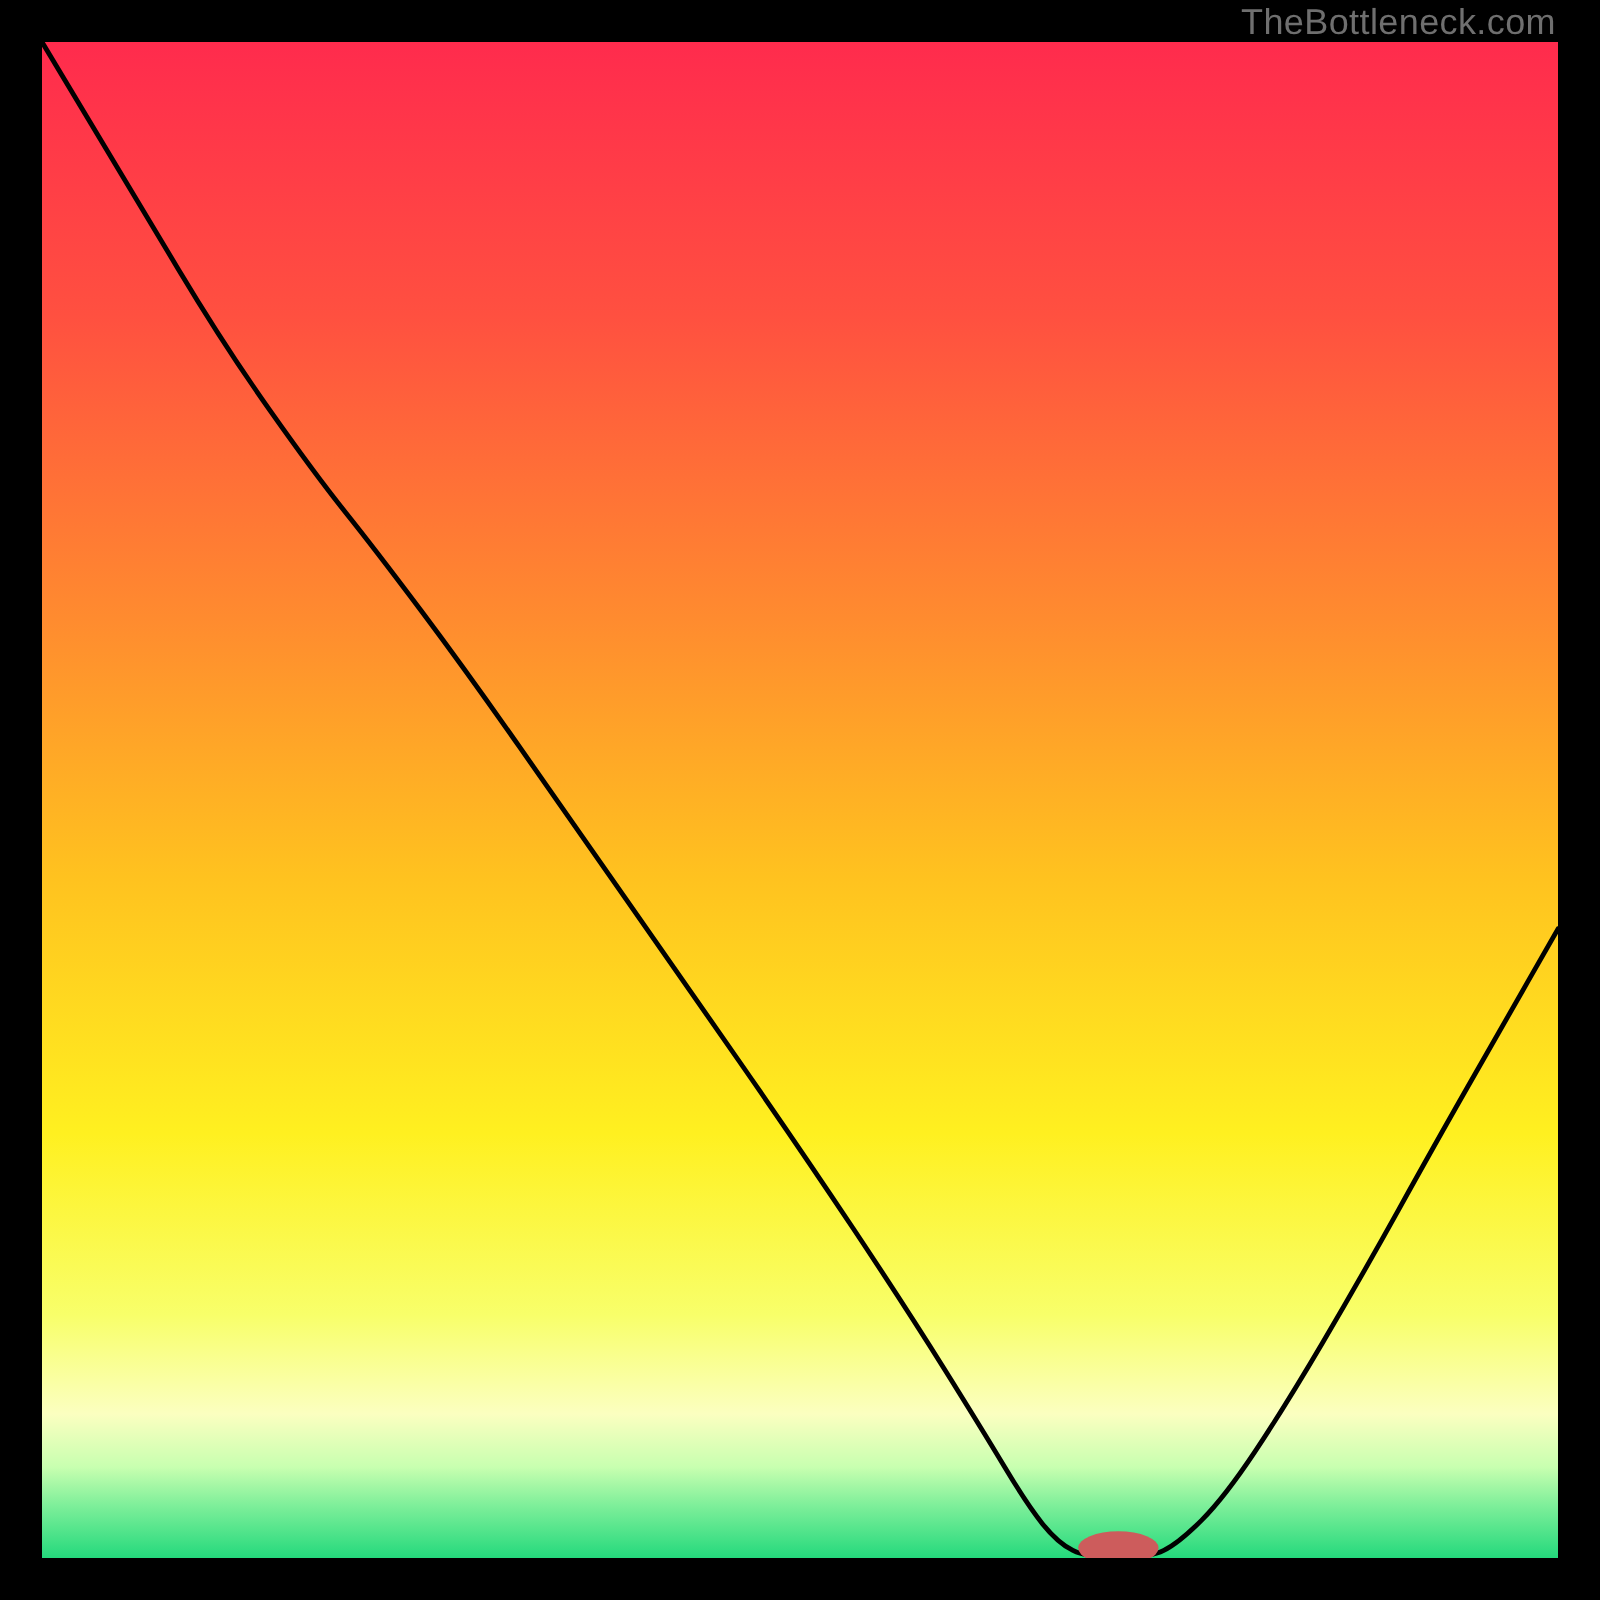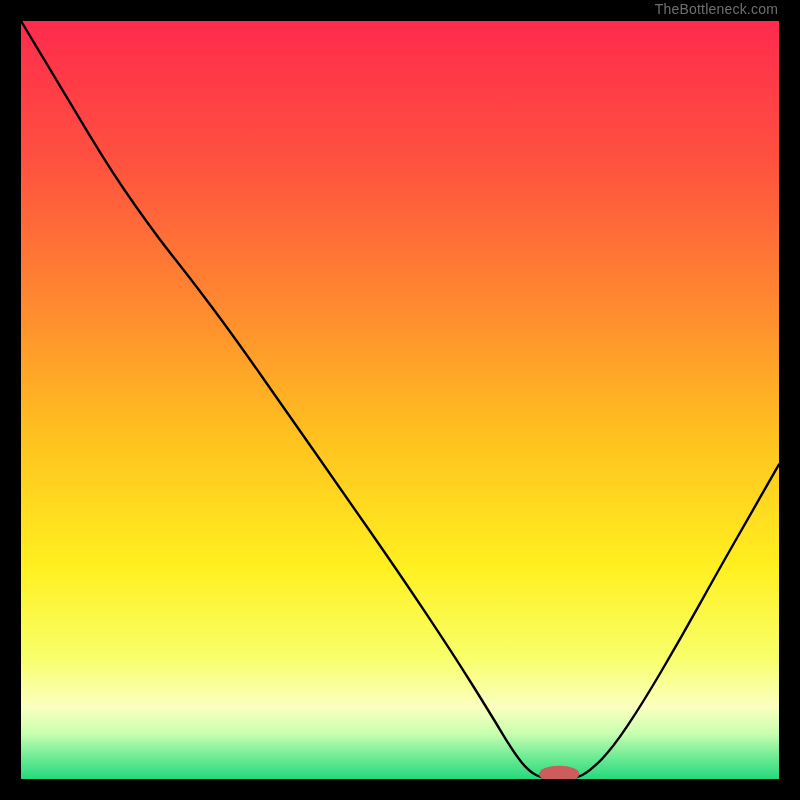--- a/index.html
+++ b/index.html
@@ -24,21 +24,21 @@
     left: 21px;
     top: 21px;
     width: 758px;
     height: 758px;
     overflow: hidden;
   }
   .watermark {
     position: absolute;
     top: 1px;
     right: 22px;
-    font-size: 14px;
+    font-size: 18px;
     font-weight: 500;
     color: #6f6f6f;
     letter-spacing: 0.2px;
     user-select: none;
     text-align: right;
   }
   svg { display: block; }
 </style>
 </head>
 <body>

